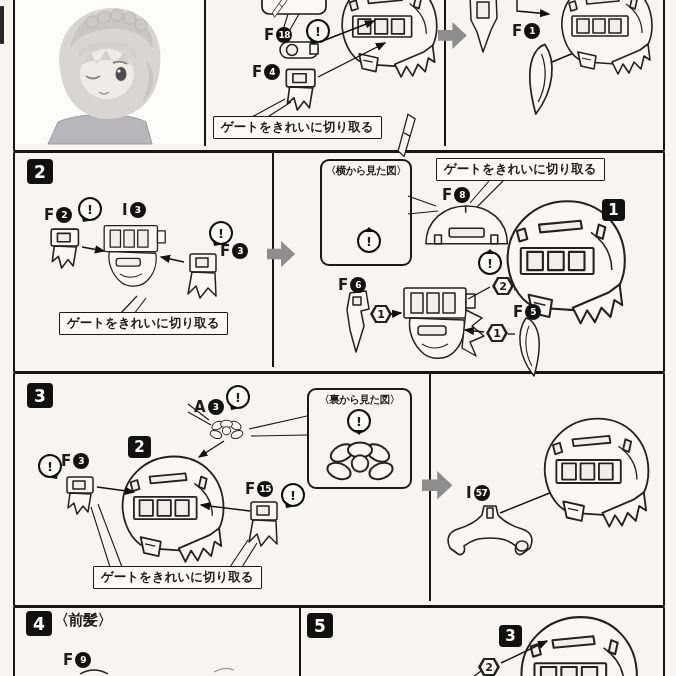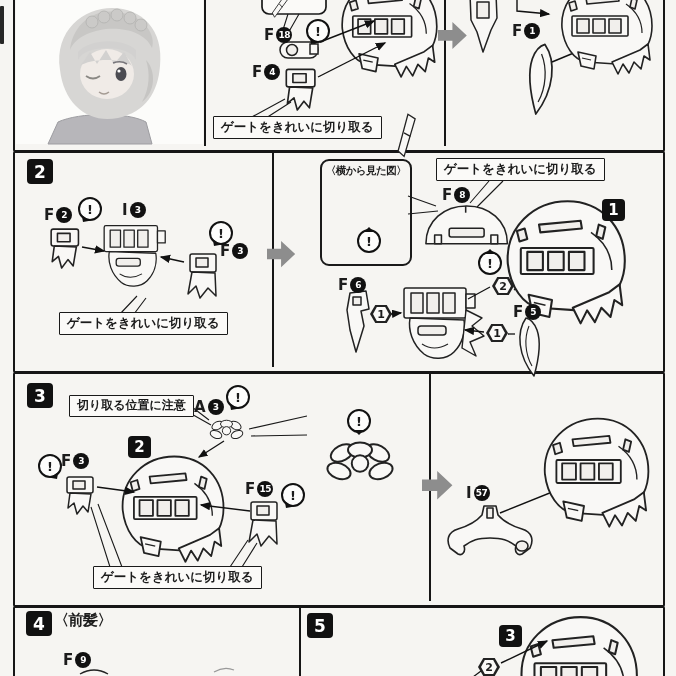--- a/index.html
+++ b/index.html
@@ -227,36 +227,38 @@
       <path d="M214,672 q10,-6 20,-2" stroke="#999" stroke-width="1.2" fill="none"></path>
       <use href="#headback" transform="translate(514,612) scale(1.28)"></use>
       <line x1="501" y1="663" x2="547" y2="641" stroke="#111" stroke-width="1.4" marker-end="url(#ah)"></line>
       <line x1="481" y1="671" x2="473" y2="677" stroke="#111" stroke-width="1.2"></line>
     </g>
   </svg>
 
   <div class="viewbox" style="left:320px;top:159px;width:88px;height:103px">
     <div class="vtitle">〈横から見た図〉</div>
   </div>
+  <div class="viewbox" style="left:307px;top:388px;width:101px;height:97px">
+    <div class="vtitle">〈裏から見た図〉</div>
+  </div>
 
   <div class="stepbox big" style="left:27px;top:159px">2</div>
   <div class="stepbox big" style="left:27px;top:383px">3</div>
   <div class="stepbox big" style="left:26px;top:611px">4</div>
   <div class="stepbox big" style="left:307px;top:613px">5</div>
   <div class="stepbox ref" style="left:602px;top:199px">1</div>
   <div class="stepbox ref" style="left:128px;top:436px">2</div>
   <div class="stepbox ref" style="left:499px;top:625px">3</div>
 
   <div class="sectitle" style="left:54px;top:611px">〈前髪〉</div>
 
   <div class="callout" style="left:213px;top:116px">ゲートをきれいに切り取る</div>
   <div class="callout" style="left:59px;top:312px">ゲートをきれいに切り取る</div>
   <div class="callout" style="left:436px;top:158px">ゲートをきれいに切り取る</div>
   <div class="callout" style="left:93px;top:566px">ゲートをきれいに切り取る</div>
-  <div class="callout small" style="left:69px;top:395px">切り取る位置に注意</div>
 
   <div class="lbl" style="left:264px;top:27px">
       <span>F</span>
       <span class="pnum">18</span>
     </div>
   <div class="lbl" style="left:252px;top:64px">
       <span>F</span>
       <span class="pnum">4</span>
     </div>
   <div class="lbl" style="left:512px;top:23px">

